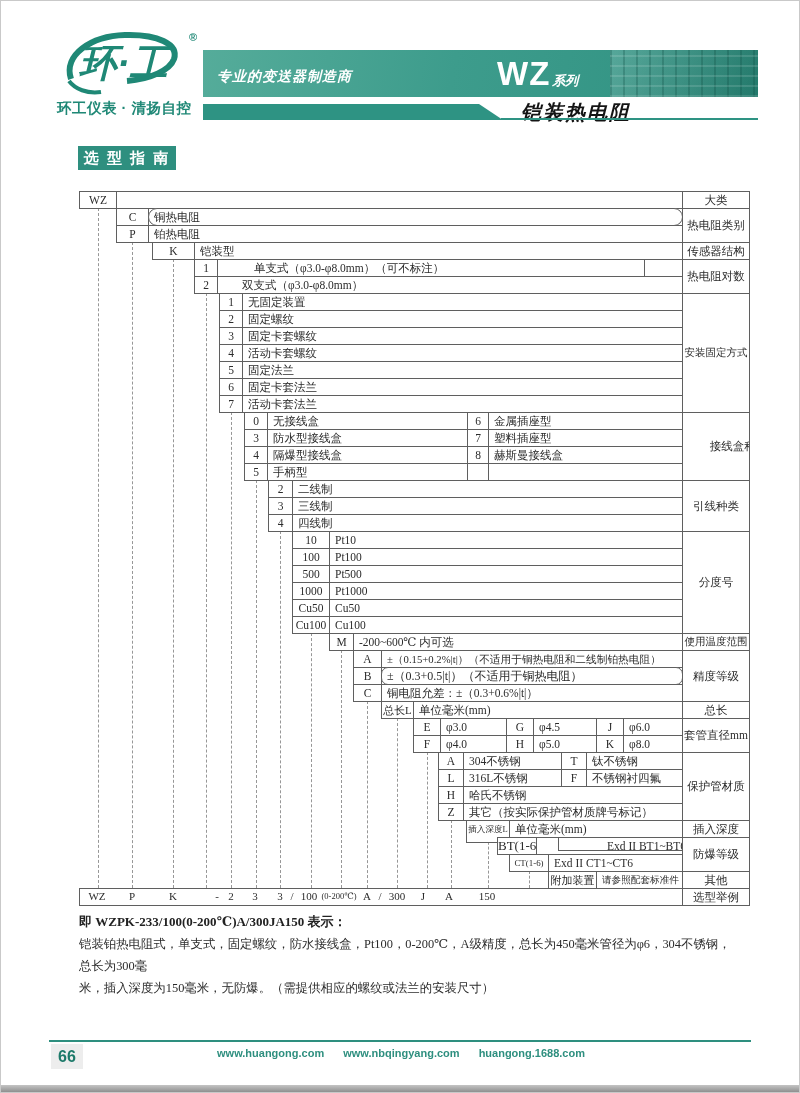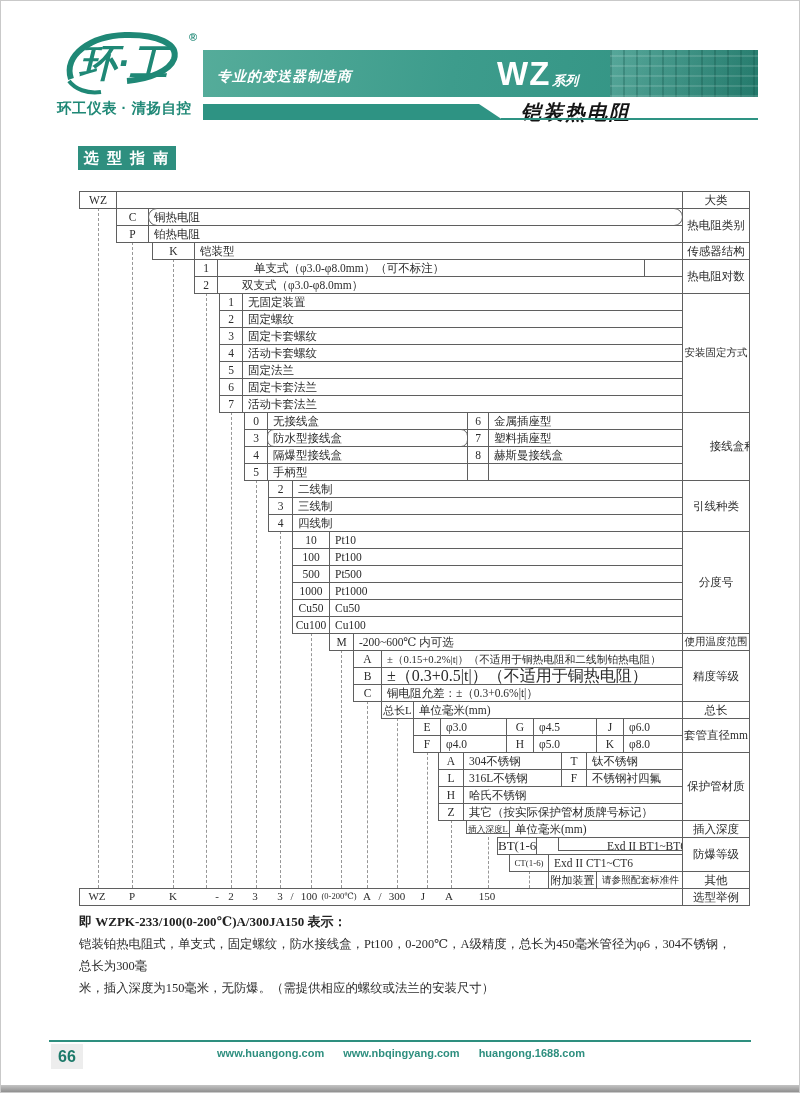--- a/index.html
+++ b/index.html
@@ -129,21 +129,21 @@
       <div class="cell desc" style="left: 241px; top: 360px; width: 441px; height: 18px; line-height: 16px; font-size: 11.5px;">固定法兰</div>
       <div class="cell code" style="left: 218px; top: 377px; width: 24px; height: 18px; line-height: 16px; font-size: 11.5px;">6</div>
       <div class="cell desc" style="left: 241px; top: 377px; width: 441px; height: 18px; line-height: 16px; font-size: 11.5px;">固定卡套法兰</div>
       <div class="cell code" style="left: 218px; top: 394px; width: 24px; height: 18px; line-height: 16px; font-size: 11.5px;">7</div>
       <div class="cell desc" style="left: 241px; top: 394px; width: 441px; height: 18px; line-height: 16px; font-size: 11.5px;">活动卡套法兰</div>
       <div class="cell code" style="left: 243px; top: 411px; width: 24px; height: 18px; line-height: 16px; font-size: 11.5px;">0</div>
       <div class="cell desc" style="left: 266px; top: 411px; width: 201px; height: 18px; line-height: 16px; font-size: 11.5px;">无接线盒</div>
       <div class="cell code" style="left: 466px; top: 411px; width: 22px; height: 18px; line-height: 16px; font-size: 11.5px;">6</div>
       <div class="cell desc" style="left: 487px; top: 411px; width: 195px; height: 18px; line-height: 16px; font-size: 11.5px;">金属插座型</div>
       <div class="cell code" style="left: 243px; top: 428px; width: 24px; height: 18px; line-height: 16px; font-size: 11.5px;">3</div>
-      <div class="cell desc" style="left: 266px; top: 428px; width: 201px; height: 18px; line-height: 16px; font-size: 11.5px; border-radius: 7px;">防水型接线盒</div>
+      <div class="cell desc" style="left: 266px; top: 428px; width: 201px; height: 18px; line-height: 16px; font-size: 11.5px;">防水型接线盒</div>
       <div class="cell code" style="left: 466px; top: 428px; width: 22px; height: 18px; line-height: 16px; font-size: 11.5px;">7</div>
       <div class="cell desc" style="left: 487px; top: 428px; width: 195px; height: 18px; line-height: 16px; font-size: 11.5px;">塑料插座型</div>
       <div class="cell code" style="left: 243px; top: 445px; width: 24px; height: 18px; line-height: 16px; font-size: 11.5px;">4</div>
       <div class="cell desc" style="left: 266px; top: 445px; width: 201px; height: 18px; line-height: 16px; font-size: 11.5px;">隔爆型接线盒</div>
       <div class="cell code" style="left: 466px; top: 445px; width: 22px; height: 18px; line-height: 16px; font-size: 11.5px;">8</div>
       <div class="cell desc" style="left: 487px; top: 445px; width: 195px; height: 18px; line-height: 16px; font-size: 11.5px;">赫斯曼接线盒</div>
       <div class="cell code" style="left: 243px; top: 462px; width: 24px; height: 18px; line-height: 16px; font-size: 11.5px;">5</div>
       <div class="cell desc" style="left: 266px; top: 462px; width: 201px; height: 18px; line-height: 16px; font-size: 11.5px;">手柄型</div>
       <div class="cell code" style="left: 466px; top: 462px; width: 22px; height: 18px; line-height: 16px; font-size: 11.5px;"></div>
       <div class="cell desc" style="left: 487px; top: 462px; width: 195px; height: 18px; line-height: 16px; font-size: 11.5px;"></div>
@@ -163,21 +163,21 @@
       <div class="cell desc" style="left: 328px; top: 581px; width: 354px; height: 18px; line-height: 16px; font-size: 11.5px;">Pt1000</div>
       <div class="cell code" style="left: 291px; top: 598px; width: 38px; height: 18px; line-height: 16px; font-size: 11.5px;">Cu50</div>
       <div class="cell desc" style="left: 328px; top: 598px; width: 354px; height: 18px; line-height: 16px; font-size: 11.5px;">Cu50</div>
       <div class="cell code" style="left: 291px; top: 615px; width: 38px; height: 18px; line-height: 16px; font-size: 11.5px;">Cu100</div>
       <div class="cell desc" style="left: 328px; top: 615px; width: 354px; height: 18px; line-height: 16px; font-size: 11.5px;">Cu100</div>
       <div class="cell code" style="left: 328px; top: 632px; width: 25px; height: 18px; line-height: 16px; font-size: 11.5px;">M</div>
       <div class="cell desc" style="left: 352px; top: 632px; width: 330px; height: 18px; line-height: 16px; font-size: 11.5px;">-200~600℃ 内可选</div>
       <div class="cell code" style="left: 352px; top: 649px; width: 29px; height: 18px; line-height: 16px; font-size: 11.5px;">A</div>
       <div class="cell desc" style="left: 380px; top: 649px; width: 302px; height: 18px; line-height: 16px; font-size: 10.7038px;">±（0.15+0.2%|t|）（不适用于铜热电阻和二线制铂热电阻）</div>
       <div class="cell code" style="left: 352px; top: 666px; width: 29px; height: 18px; line-height: 16px; font-size: 11.5px;">B</div>
-      <div class="cell desc" style="left: 380px; top: 666px; width: 302px; height: 18px; line-height: 16px; font-size: 16px;">±（0.3+0.5|t|）（不适用于铜热电阻）</div>
+      <div class="cell desc" style="left: 380px; top: 666px; width: 302px; height: 18px; line-height: 16px; font-size: 12px; border-radius: 7px;">±（0.3+0.5|t|）（不适用于铜热电阻）</div>
       <div class="cell code" style="left: 352px; top: 683px; width: 29px; height: 18px; line-height: 16px; font-size: 11.5px;">C</div>
       <div class="cell desc" style="left: 380px; top: 683px; width: 302px; height: 18px; line-height: 16px; font-size: 11.5px;">铜电阻允差：±（0.3+0.6%|t|）</div>
       <div class="cell code" style="left: 380px; top: 700px; width: 33px; height: 18px; line-height: 16px; font-size: 10.9375px;">总长L</div>
       <div class="cell desc" style="left: 412px; top: 700px; width: 270px; height: 18px; line-height: 16px; font-size: 11.5px;">单位毫米(mm)</div>
       <div class="cell code" style="left: 412px; top: 717px; width: 28px; height: 18px; line-height: 16px; font-size: 11.5px;">E</div>
       <div class="cell desc" style="left: 439px; top: 717px; width: 67px; height: 18px; line-height: 16px; font-size: 11.5px;">φ3.0</div>
       <div class="cell code" style="left: 505px; top: 717px; width: 28px; height: 18px; line-height: 16px; font-size: 11.5px;">G</div>
       <div class="cell desc" style="left: 532px; top: 717px; width: 64px; height: 18px; line-height: 16px; font-size: 11.5px;">φ4.5</div>
       <div class="cell code" style="left: 595px; top: 717px; width: 28px; height: 18px; line-height: 16px; font-size: 11.5px;">J</div>
       <div class="cell desc" style="left: 622px; top: 717px; width: 60px; height: 18px; line-height: 16px; font-size: 11.5px;">φ6.0</div>
@@ -192,21 +192,21 @@
       <div class="cell code" style="left: 560px; top: 751px; width: 26px; height: 18px; line-height: 16px; font-size: 11.5px;">T</div>
       <div class="cell desc" style="left: 585px; top: 751px; width: 97px; height: 18px; line-height: 16px; font-size: 11.5px;">钛不锈钢</div>
       <div class="cell code" style="left: 437px; top: 768px; width: 26px; height: 18px; line-height: 16px; font-size: 11.5px;">L</div>
       <div class="cell desc" style="left: 462px; top: 768px; width: 99px; height: 18px; line-height: 16px; font-size: 11.5px;">316L不锈钢</div>
       <div class="cell code" style="left: 560px; top: 768px; width: 26px; height: 18px; line-height: 16px; font-size: 11.5px;">F</div>
       <div class="cell desc" style="left: 585px; top: 768px; width: 97px; height: 18px; line-height: 16px; font-size: 11.5px;">不锈钢衬四氟</div>
       <div class="cell code" style="left: 437px; top: 785px; width: 26px; height: 18px; line-height: 16px; font-size: 11.5px;">H</div>
       <div class="cell desc" style="left: 462px; top: 785px; width: 220px; height: 18px; line-height: 16px; font-size: 11.5px;">哈氏不锈钢</div>
       <div class="cell code" style="left: 437px; top: 802px; width: 26px; height: 18px; line-height: 16px; font-size: 11.5px;">Z</div>
       <div class="cell desc" style="left: 462px; top: 802px; width: 220px; height: 18px; line-height: 16px; font-size: 11.5px;">其它（按实际保护管材质牌号标记）</div>
-      <div class="cell code" style="left: 465px; top: 819px; width: 44px; height: 14px; line-height: 16px; font-size: 8.55263px;">插入深度L</div>
+      <div class="cell code" style="left: 465px; top: 819px; width: 44px; height: 23px; line-height: 16px; font-size: 8.55263px;">插入深度L</div>
       <div class="cell desc" style="left: 508px; top: 819px; width: 174px; height: 18px; line-height: 16px; font-size: 11.5px;">单位毫米(mm)</div>
       <div class="cell code" style="left: 496px; top: 836px; width: 40px; height: 18px; line-height: 16px; font-size: 13px;">BT(1-6)</div>
       <div class="cell desc" style="left: 557px; top: 836px; width: 135px; height: 14px; line-height: 16px; font-size: 11.5px; padding-left: 48px;">Exd II BT1~BT6</div>
       <div class="cell code" style="left: 508px; top: 853px; width: 40px; height: 18px; line-height: 16px; font-size: 8.92857px;">CT(1-6)</div>
       <div class="cell desc" style="left: 547px; top: 853px; width: 135px; height: 18px; line-height: 16px; font-size: 11.5px;">Exd II CT1~CT6</div>
       <div class="cell code" style="left: 547px; top: 870px; width: 49px; height: 18px; line-height: 16px; font-size: 11px;">附加装置</div>
       <div class="cell desc" style="left: 595px; top: 870px; width: 87px; height: 18px; line-height: 16px; font-size: 9.625px;">请参照配套标准件</div>
       <div class="cell cat" style="left: 681px; top: 190px; width: 68px; height: 18px; font-size: 11.5px;">大类</div>
       <div class="cell cat" style="left: 681px; top: 207px; width: 68px; height: 35px; font-size: 11.5px;">热电阻类别</div>
       <div class="cell cat" style="left: 681px; top: 241px; width: 68px; height: 18px; font-size: 11.5px;">传感器结构</div>

